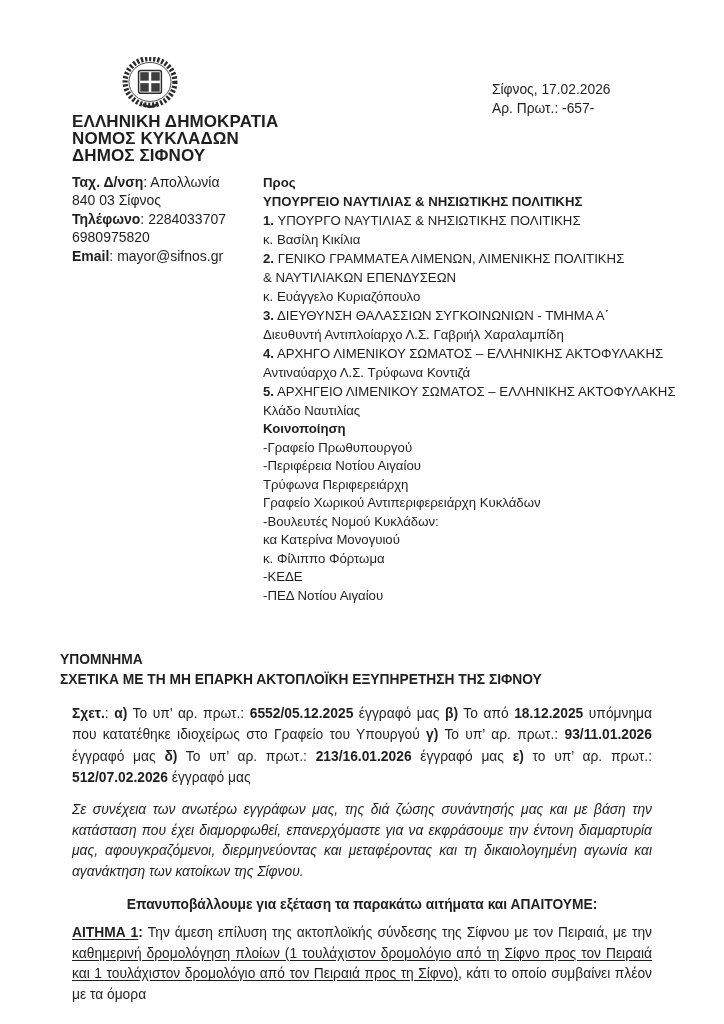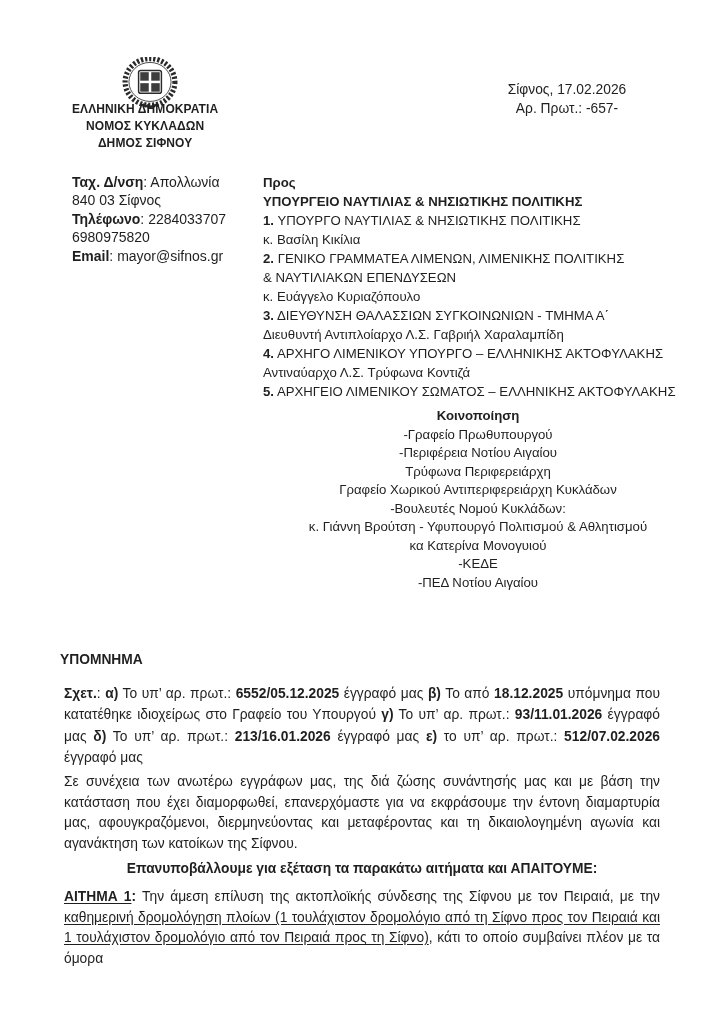--- a/index.html
+++ b/index.html
@@ -12,52 +12,52 @@
     color:#1f1f1f;
     overflow:hidden;
   }
   .b{font-weight:bold;}
   .u{text-decoration:underline;text-underline-offset:2px;}
   .bu{font-weight:bold;text-decoration:underline;text-underline-offset:2px;}
 
   
   .emblem{position:absolute;left:122px;top:57px;}
   .org-block{
-    position:absolute;left:72px;top:101px;
-    font-size:12px;font-weight:bold;line-height:17px;letter-spacing:.1px;text-align:center;
+    position:absolute;left:72px;top:113px;
+    font-size:17px;font-weight:bold;line-height:17px;letter-spacing:.1px;
   }
   .contact-block{
     position:absolute;left:72px;top:173px;
     font-size:14px;line-height:18.4px;
   }
 
   
   .date-block{
     position:absolute;left:492px;top:80px;width:150px;
-    text-align:center;font-size:13.8px;line-height:19px;
+    text-align:left;font-size:13.8px;line-height:19px;
   }
 
   
   .recipients-block{
     position:absolute;left:263px;top:173px;width:430px;
     font-size:13.2px;line-height:19px;
   }
-  .cc-block{margin-top:6px;line-height:18.5px;text-align:center;}
+  .cc-block{margin-top:0;line-height:18.5px;}
 
   
   .main{
     position:absolute;left:60px;top:650px;width:604px;
     font-size:13.8px;line-height:20.6px;
   }
   .memo-title,.memo-subtitle{
     text-align:left;font-weight:bold;line-height:20px;margin:0;
   }
-  .para{margin:4px;text-align:justify;}
+  .para{margin:12px;text-align:justify;}
   .refs{margin-top:13px;line-height:21.3px;}
-  .para1{margin-top:4px;}
+  .para1{margin-top:4px;font-style:italic;}
   .demand-line{margin:3px 0 8px 0;text-align:center;font-weight:bold;}
   .req1{margin-top:2px;}
 </style>
 </head>
 <body>
 
 <div class="page">
 
   <div class="emblem">
     <svg width="56" height="54" viewBox="0 0 54 52" aria-hidden="true">
@@ -95,40 +95,42 @@
     <div class="b">Προς</div>
     <div class="b">ΥΠΟΥΡΓΕΙΟ ΝΑΥΤΙΛΙΑΣ &amp; ΝΗΣΙΩΤΙΚΗΣ ΠΟΛΙΤΙΚΗΣ</div>
 
     <div><span class="b">1.</span><span> ΥΠΟΥΡΓΟ ΝΑΥΤΙΛΙΑΣ &amp; ΝΗΣΙΩΤΙΚΗΣ ΠΟΛΙΤΙΚΗΣ</span></div>
     <div><span class="b"></span><span>κ. Βασίλη Κικίλια</span></div>
     <div><span class="b">2.</span><span> ΓΕΝΙΚΟ ΓΡΑΜΜΑΤΕΑ ΛΙΜΕΝΩΝ, ΛΙΜΕΝΙΚΗΣ ΠΟΛΙΤΙΚΗΣ</span></div>
     <div><span class="b"></span><span>&amp; ΝΑΥΤΙΛΙΑΚΩΝ ΕΠΕΝΔΥΣΕΩΝ</span></div>
     <div><span class="b"></span><span>κ. Ευάγγελο Κυριαζόπουλο</span></div>
     <div><span class="b">3.</span><span> ΔΙΕΥΘΥΝΣΗ ΘΑΛΑΣΣΙΩΝ ΣΥΓΚΟΙΝΩΝΙΩΝ - ΤΜΗΜΑ Α΄</span></div>
     <div><span class="b"></span><span>Διευθυντή Αντιπλοίαρχο Λ.Σ. Γαβριήλ Χαραλαμπίδη</span></div>
-    <div><span class="b">4.</span><span> ΑΡΧΗΓΟ ΛΙΜΕΝΙΚΟΥ ΥΠΟΥΡΓΟ – ΕΛΛΗΝΙΚΗΣ ΑΚΤΟΦΥΛΑΚΗΣ</span></div>
+    <div><span class="b">4.</span><span> ΑΡΧΗΓΟ ΛΙΜΕΝΙΚΟΥ ΣΩΜΑΤΟΣ – ΕΛΛΗΝΙΚΗΣ ΑΚΤΟΦΥΛΑΚΗΣ</span></div>
     <div><span class="b"></span><span>Αντιναύαρχο Λ.Σ. Τρύφωνα Κοντιζά</span></div>
     <div><span class="b">5.</span><span> ΑΡΧΗΓΕΙΟ ΛΙΜΕΝΙΚΟΥ ΣΩΜΑΤΟΣ – ΕΛΛΗΝΙΚΗΣ ΑΚΤΟΦΥΛΑΚΗΣ</span></div>
+    <div><span class="b"></span><span>Κλάδο Ναυτιλίας</span></div>
 
     <div class="cc-block">
       <div class="b">Κοινοποίηση</div>
       <div>-Γραφείο Πρωθυπουργού</div>
       <div>-Περιφέρεια Νοτίου Αιγαίου</div>
       <div>Τρύφωνα Περιφερειάρχη</div>
       <div>Γραφείο Χωρικού Αντιπεριφερειάρχη Κυκλάδων</div>
       <div>-Βουλευτές Νομού Κυκλάδων:</div>
-      <div>κ. Γιάννη Βρούτση - Υφυπουργό Πολιτισμού &amp; Αθλητισμού</div>
       <div>κα Κατερίνα Μονογυιού</div>
+      <div>κ. Φίλιππο Φόρτωμα</div>
       <div>-ΚΕΔΕ</div>
       <div>-ΠΕΔ Νοτίου Αιγαίου</div>
     </div>
   </div>
 
   <div class="main">
     <p class="memo-title">ΥΠΟΜΝΗΜΑ</p>
+    <p class="memo-subtitle">ΣΧΕΤΙΚΑ ΜΕ ΤΗ ΜΗ ΕΠΑΡΚΗ ΑΚΤΟΠΛΟΪΚΗ ΕΞΥΠΗΡΕΤΗΣΗ ΤΗΣ ΣΙΦΝΟΥ</p>
 
     <p class="para refs"><span class="b">Σχετ.</span><span>: </span><span class="b">α)</span><span> Το υπ’ αρ. πρωτ.: </span><span class="b">6552/05.12.2025</span><span> έγγραφό μας </span><span class="b">β)</span><span> Το από </span><span class="b">18.12.2025</span><span> υπόμνημα που κατατέθηκε ιδιοχείρως στο Γραφείο του Υπουργού </span><span class="b">γ)</span><span> Το υπ’ αρ. πρωτ.: </span><span class="b">93/11.01.2026</span><span> έγγραφό μας </span><span class="b">δ)</span><span> Το υπ’ αρ. πρωτ.: </span><span class="b">213/16.01.2026</span><span> έγγραφό μας </span><span class="b">ε)</span><span> το υπ’ αρ. πρωτ.: </span><span class="b">512/07.02.2026</span><span> έγγραφό μας</span></p>
 
     <p class="para para1">Σε συνέχεια των ανωτέρω εγγράφων μας, της διά ζώσης συνάντησής μας και με βάση την κατάσταση που έχει διαμορφωθεί, επανερχόμαστε για να εκφράσουμε την έντονη διαμαρτυρία μας, αφουγκραζόμενοι, διερμηνεύοντας και μεταφέροντας και τη δικαιολογημένη αγωνία και αγανάκτηση των κατοίκων της Σίφνου.</p>
 
     <p class="demand-line">Επανυποβάλλουμε για εξέταση τα παρακάτω αιτήματα και ΑΠΑΙΤΟΥΜΕ:</p>
 
     <p class="para req1"><span class="bu">ΑΙΤΗΜΑ 1</span><span class="b">: </span><span>Την άμεση επίλυση της ακτοπλοϊκής σύνδεσης της Σίφνου με τον Πειραιά, με την </span><span class="u">καθημερινή δρομολόγηση πλοίων (1 τουλάχιστον δρομολόγιο από τη Σίφνο προς τον Πειραιά και 1 τουλάχιστον δρομολόγιο από τον Πειραιά προς τη Σίφνο)</span><span>, κάτι το οποίο συμβαίνει πλέον με τα όμορα</span></p>
   </div>
 

